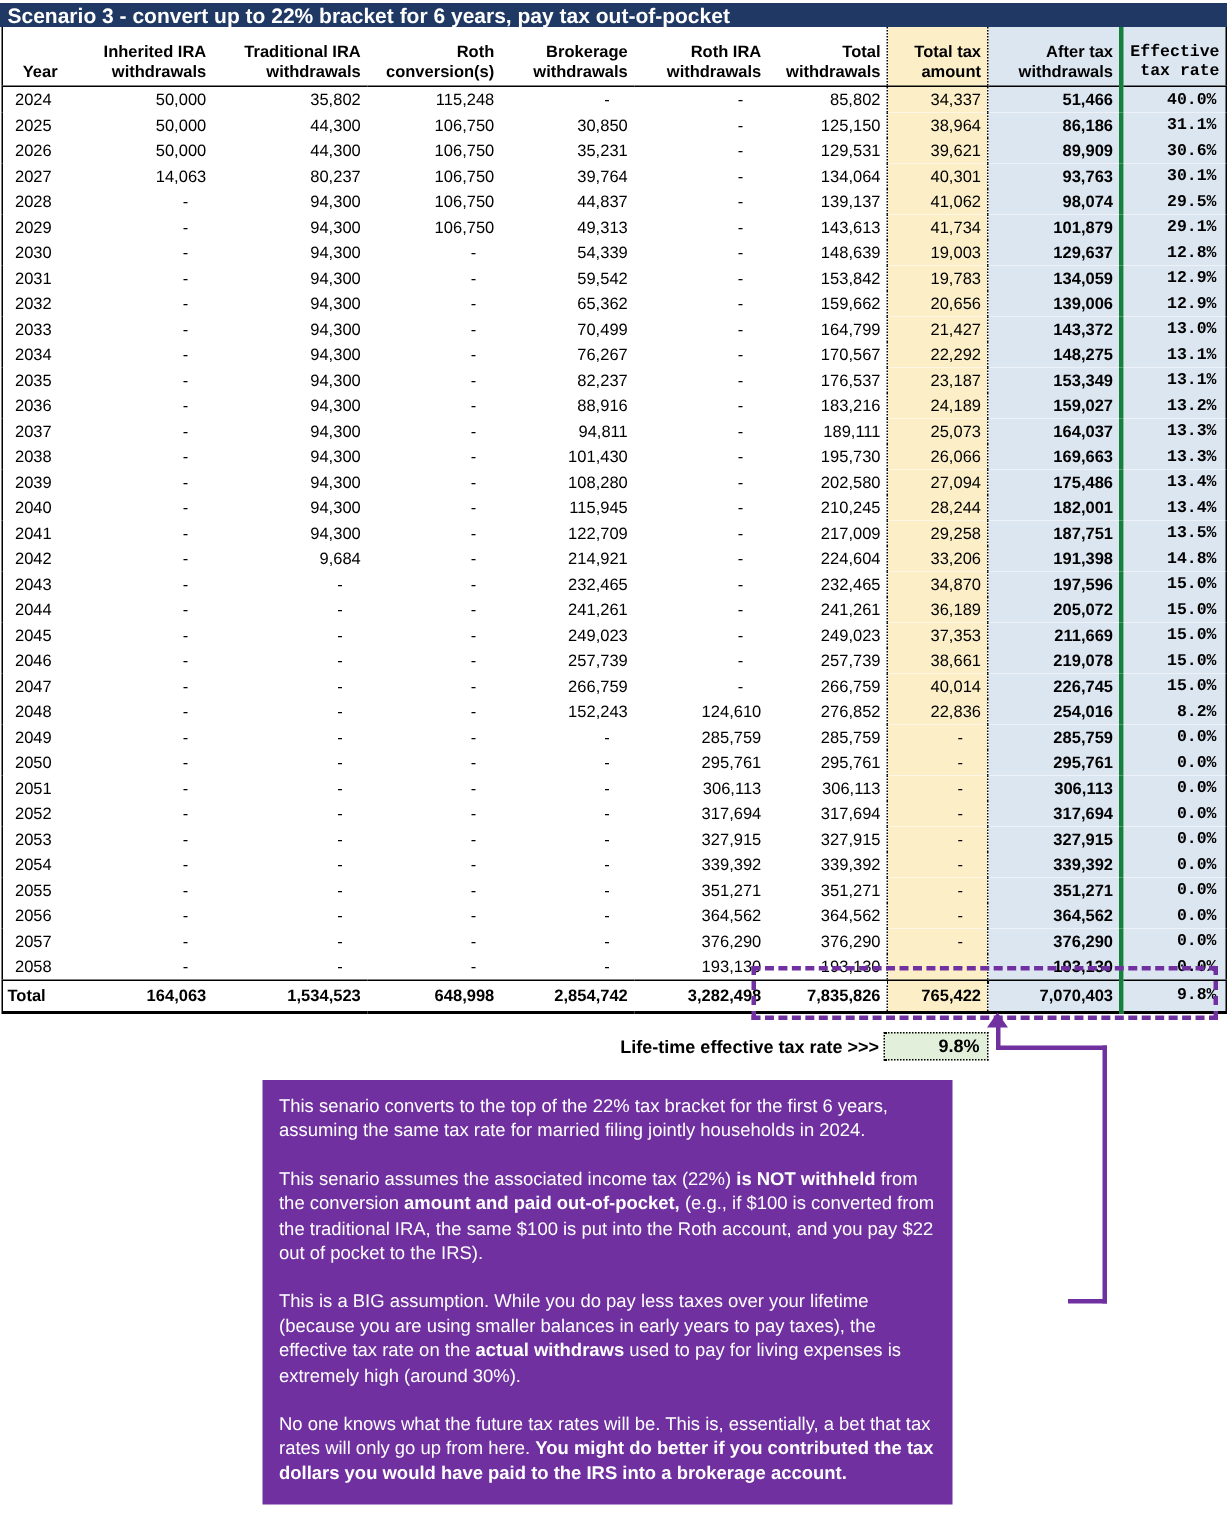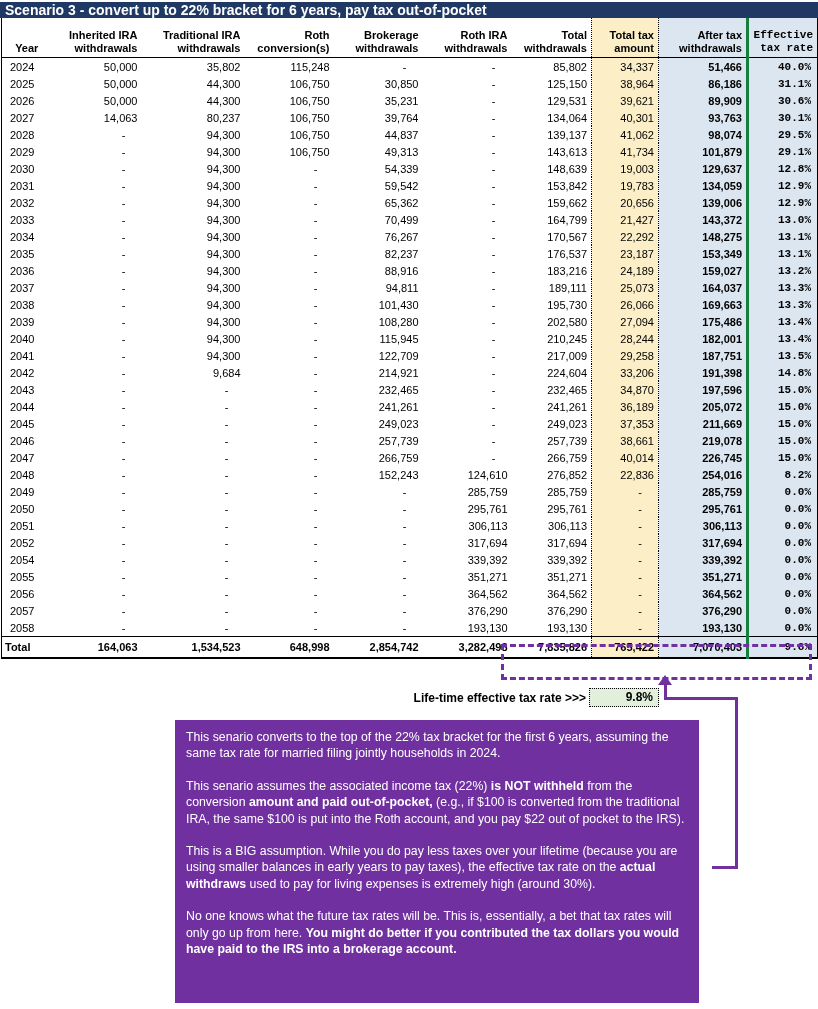--- a/index.html
+++ b/index.html
@@ -65,21 +65,21 @@
   .conn-v-right{left:735px;top:697px;width:3px;height:172px;}
   .conn-h-top{left:664px;top:697px;width:74px;height:3px;}
   .conn-v-arrow{left:664px;top:684px;width:3px;height:15px;}
   .conn-arrowhead{
     position:absolute;left:658px;top:675px;width:0;height:0;background:transparent;
     border-left:7px solid transparent;border-right:7px solid transparent;
     border-bottom:10px solid var(--annotation-purple);
   }
 
   .note-box{
-    position:absolute;left:175px;top:720px;width:524px;height:283px;box-sizing:border-box;
+    position:absolute;left:175px;top:720px;width:460px;height:283px;box-sizing:border-box;
     background:var(--annotation-purple);color:#fff;padding:9px 12px 8px 11px;
   }
   .note-box p{margin:0 0 16px;font-size:12.3px;line-height:16.4px;}
   .note-box p:last-child{margin-bottom:0;}
   .note-box b{font-weight:bold;}
 </style>
 </head>
 <body>
 
 <div class="wrap">
@@ -465,20 +465,32 @@
           <td class="c2 dash">-</td>
           <td class="c3 dash">-</td>
           <td class="c4 dash">-</td>
           <td class="c5">317,694</td>
           <td class="c6">317,694</td>
           <td class="c7 dash">-</td>
           <td class="c8">317,694</td>
           <td class="c9">0.0%</td>
         </tr>
         <tr>
+          <td class="c0">2053</td>
+          <td class="c1 dash">-</td>
+          <td class="c2 dash">-</td>
+          <td class="c3 dash">-</td>
+          <td class="c4 dash">-</td>
+          <td class="c5">327,915</td>
+          <td class="c6">327,915</td>
+          <td class="c7 dash">-</td>
+          <td class="c8">327,915</td>
+          <td class="c9">0.0%</td>
+        </tr>
+        <tr>
           <td class="c0">2054</td>
           <td class="c1 dash">-</td>
           <td class="c2 dash">-</td>
           <td class="c3 dash">-</td>
           <td class="c4 dash">-</td>
           <td class="c5">339,392</td>
           <td class="c6">339,392</td>
           <td class="c7 dash">-</td>
           <td class="c8">339,392</td>
           <td class="c9">0.0%</td>

